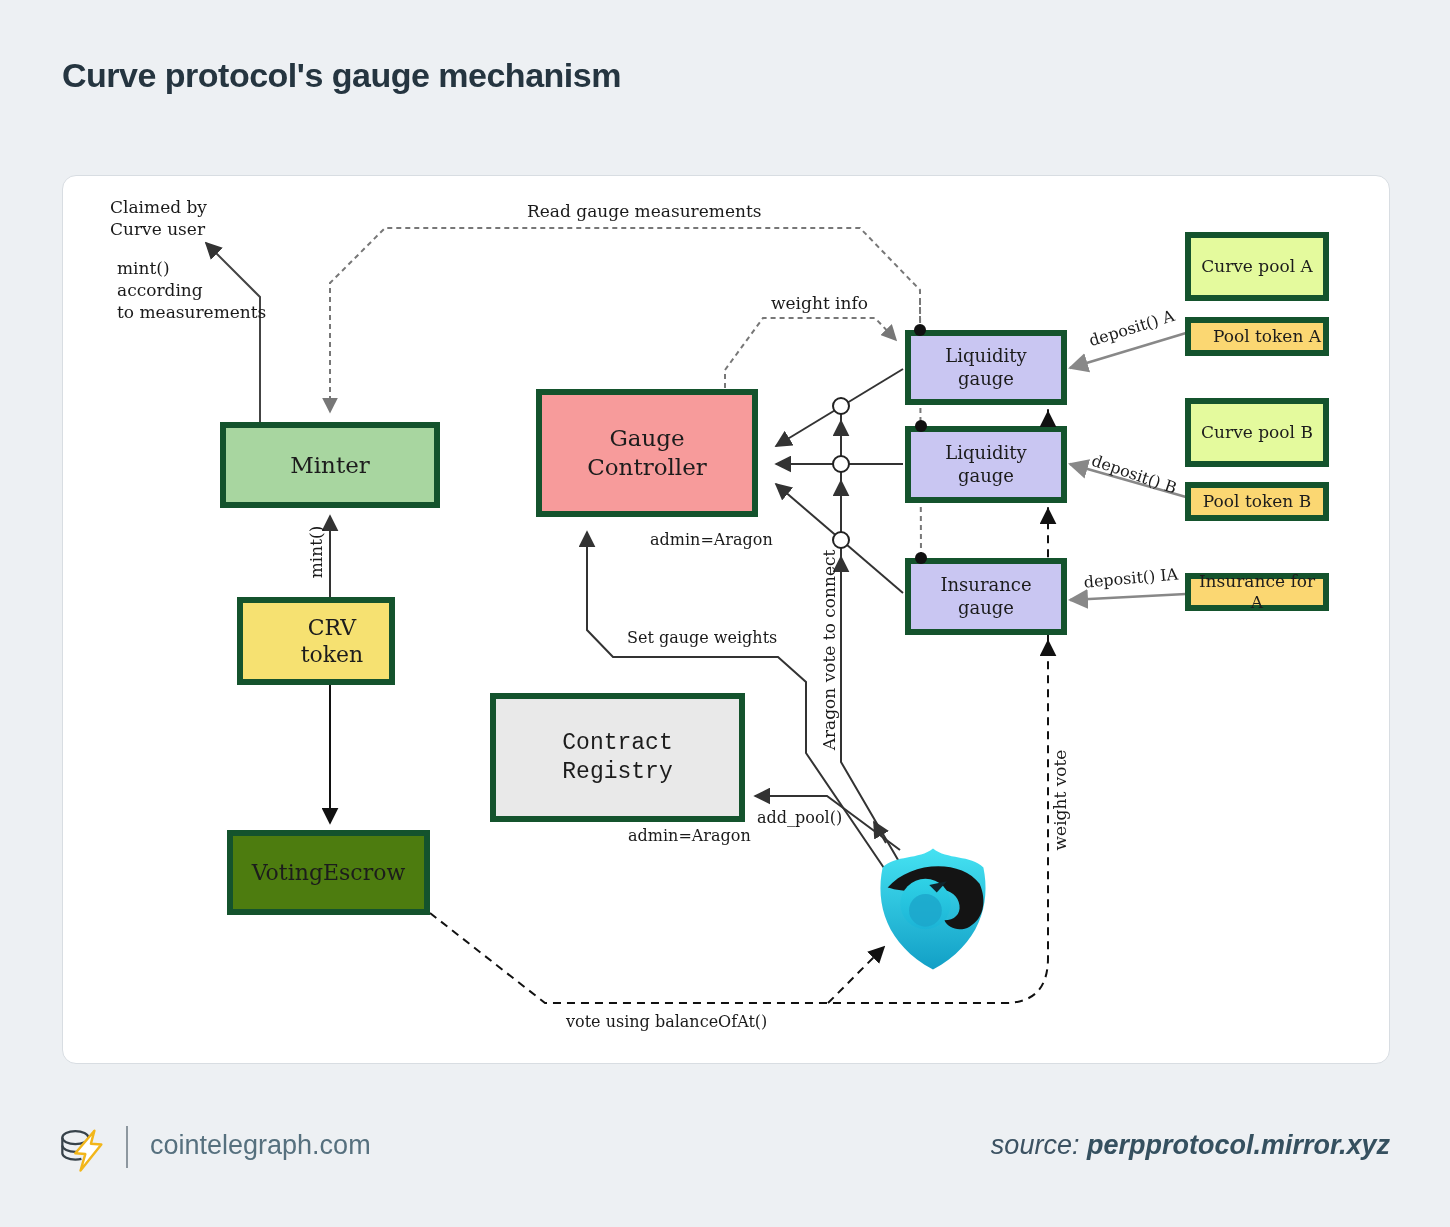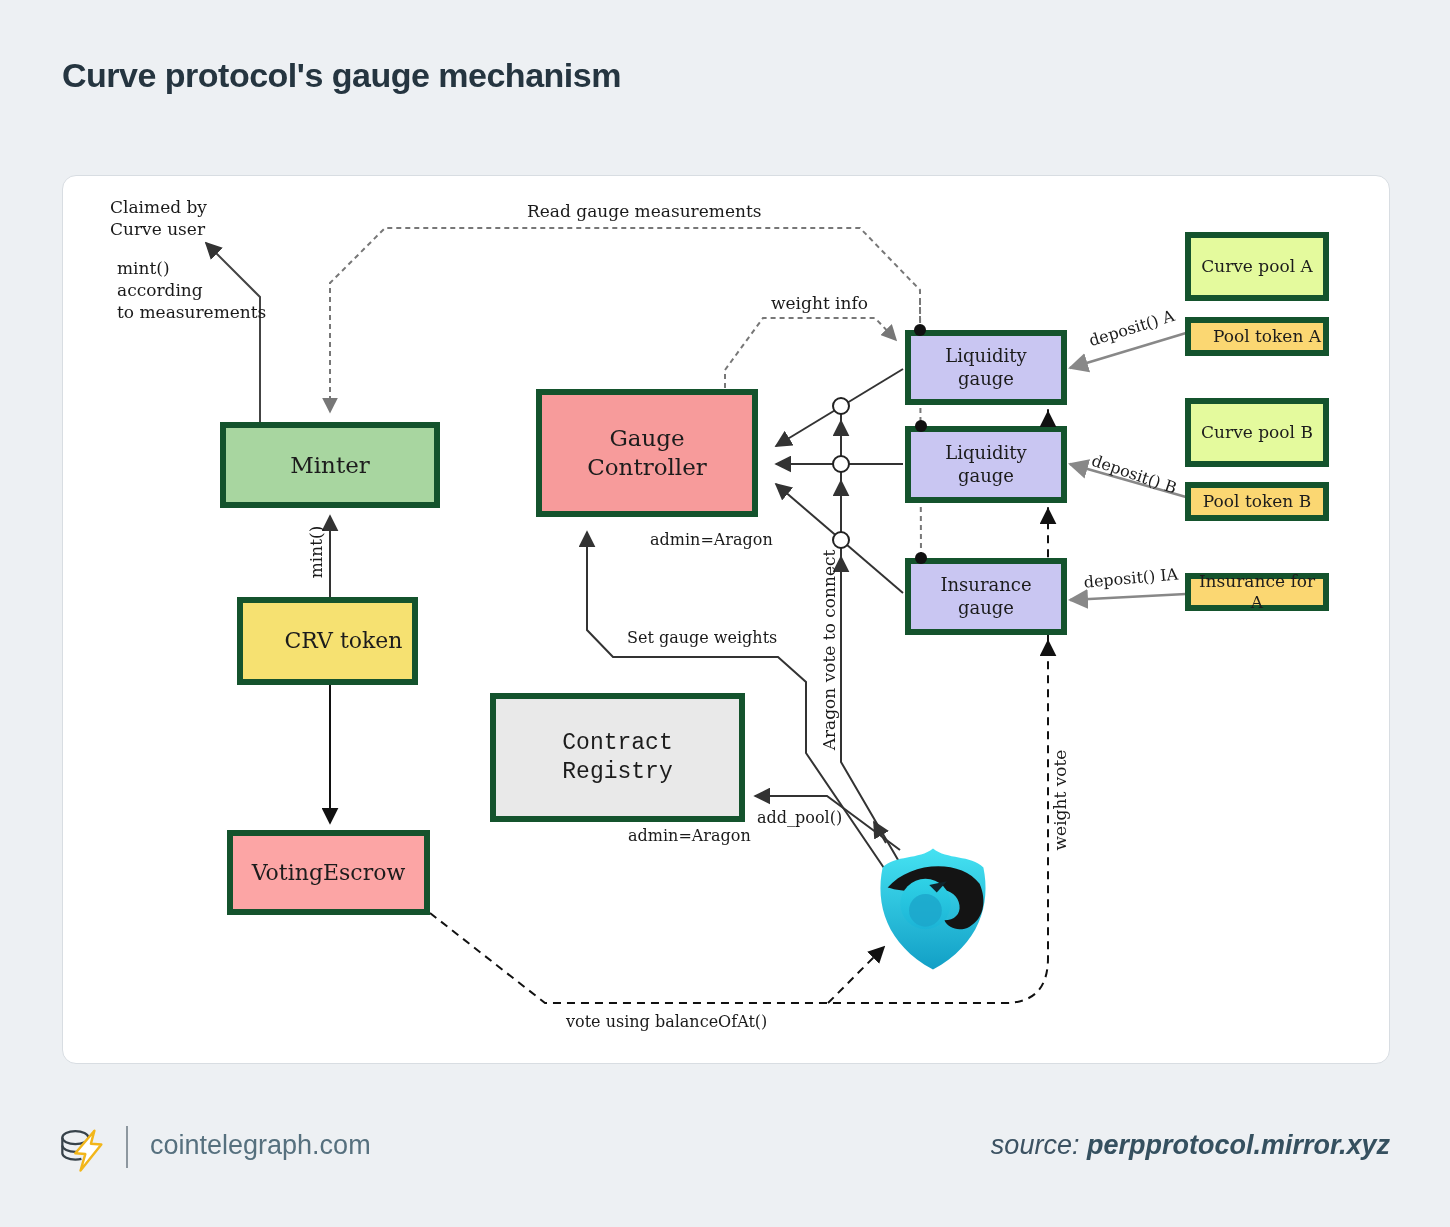--- a/index.html
+++ b/index.html
@@ -33,21 +33,21 @@
   .lbl{
     position:absolute;z-index:4;
     font-family:"DejaVu Serif","Liberation Serif",serif;
     font-size:17px;color:#1a1a1a;line-height:1.3;white-space:pre-line;
   }
   .lbl.small{font-size:16px;}
   .rot{transform:translate(-50%,-50%) rotate(-90deg);transform-origin:center;white-space:nowrap;}
   .tilt{transform:translate(-50%,-50%);transform-origin:center;white-space:nowrap;}
   
   #minter{left:220px;top:422px;width:220px;height:86px;font-size:23px;}
-  #crv{left:237px;top:597px;width:181px;height:88px;font-size:22px;padding-left:32px;}
+  #crv{left:237px;top:597px;width:158px;height:88px;font-size:22px;padding-left:32px;}
   #ve{left:227px;top:830px;width:203px;height:85px;font-size:22px;}
   #gc{left:515px;top:389px;width:222px;height:128px;font-size:23px;margin-left:21px;}
   #gc span{width:130px;}
   #cr{left:490px;top:693px;width:255px;height:129px;font-size:23px;}
   #cr span{width:120px;font-family:Liberation Mono, monospace;}
   #lg1{left:905px;top:330px;width:162px;height:75px;font-size:18px;}
   #lg1 span{width:86px;}
   #lg2{left:905px;top:426px;width:162px;height:77px;font-size:18px;}
   #lg2 span{width:86px;}
   #ig{left:905px;top:558px;width:162px;height:77px;font-size:18px;}
@@ -119,21 +119,21 @@
     <path d="M1186 497 L1070 464" fill="none" stroke="#888" stroke-width="2.5" marker-end="url(#mdep)"></path>
     <path d="M1186 594 L1070 600" fill="none" stroke="#888" stroke-width="2.5" marker-end="url(#mdep)"></path>
   </svg>
 
   <div class="dbox" id="minter" style="background: rgb(168, 214, 160);">
       <span>Minter</span>
     </div>
   <div class="dbox" id="crv" style="background: rgb(246, 225, 113);">
       <span>CRV token</span>
     </div>
-  <div class="dbox" id="ve" style="background: #fca5a5;">
+  <div class="dbox" id="ve" style="background: #4d7c0f;">
       <span>VotingEscrow</span>
     </div>
   <div class="dbox" id="gc" style="background: rgb(247, 155, 155);">
       <span>Gauge Controller</span>
     </div>
   <div class="dbox" id="cr" style="background: rgb(233, 233, 233);">
       <span>Contract Registry</span>
     </div>
   <div class="dbox" id="lg1" style="background: rgb(201, 198, 242);">
       <span>Liquidity gauge</span>

